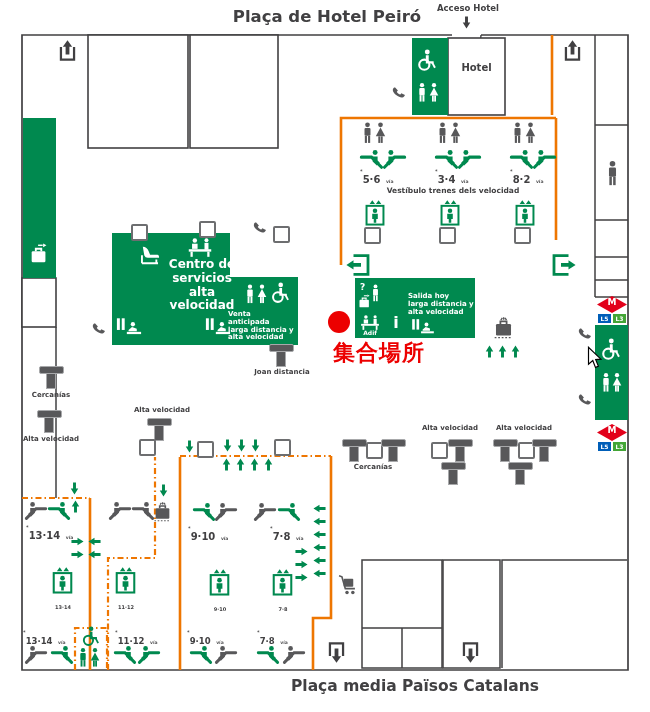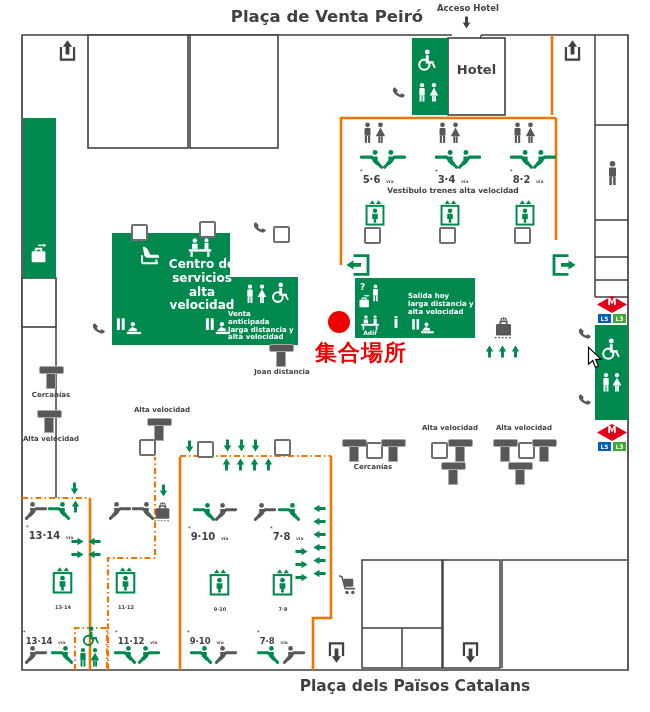--- a/index.html
+++ b/index.html
@@ -159,45 +159,45 @@
   <path d="M341 265 V118 H556 M556 118 V240" stroke="#ee7601" stroke-width="2.6" fill="none"></path>
   <path d="M90 498 V670" stroke="#ee7601" stroke-width="2.6" fill="none"></path>
   <path d="M180 457 V670" stroke="#ee7601" stroke-width="2.6" fill="none"></path>
   <path d="M331 456 V618 H313 V670" stroke="#ee7601" stroke-width="2.6" fill="none"></path>
   <path d="M22 498 H90" stroke="#ee7601" stroke-width="2.2" fill="none" stroke-dasharray="6 3 1.5 3"></path>
   <path d="M108 670 V558 H155 V457" stroke="#ee7601" stroke-width="2.2" fill="none" stroke-dasharray="6 3 1.5 3"></path>
   <path d="M180 456 H331" stroke="#ee7601" stroke-width="2.2" fill="none" stroke-dasharray="6 3 1.5 3"></path>
   <path d="M75 670 V628 H107 V670" stroke="#ee7601" stroke-width="2.2" fill="none" stroke-dasharray="6 3 1.5 3"></path>
 </svg>
 
-<div class="abs t c" style="left:227px;top:7px;width:200px;font-size:16.5px">Plaça de Venta Peiró</div>
+<div class="abs t c" style="left:227px;top:7px;width:200px;font-size:16.5px">Plaça de Hotel Peiró</div>
 <div class="abs t c" style="left:433px;top:3px;width:70px;font-size:8.5px">Acceso Hotel</div>
 <svg class="abs r180 dk" style="left:461px;top:16px" width="11" height="13">
       <use href="#sym-arrow"></use>
     </svg>
-<div class="abs t c" style="left:290px;top:677px;width:250px;font-size:15.5px">Plaça dels Països Catalans</div>
+<div class="abs t c" style="left:290px;top:677px;width:250px;font-size:15.5px">Plaça media Països Catalans</div>
 
 <svg class="abs dk" style="left:58px;top:39px" width="19" height="23">
       <use href="#sym-exit"></use>
     </svg>
 <svg class="abs dk" style="left:563px;top:39px" width="19" height="23">
       <use href="#sym-exit"></use>
     </svg>
 
 <div class="abs green-block" style="left:412px;top:38px;width:36px;height:77px"></div>
 <svg class="abs w" style="left:415px;top:49px;color:#fff" width="22" height="22">
       <use href="#sym-wheelchair"></use>
     </svg>
 <svg class="abs" style="left:417px;top:81px;color:#fff" width="10" height="24">
       <use href="#sym-person-m"></use>
     </svg>
 <svg class="abs" style="left:429px;top:81px;color:#fff" width="10" height="24">
       <use href="#sym-person-f"></use>
     </svg>
-<div class="abs t c" style="left:448px;top:62px;width:57px;font-size:13px">Hotel</div>
+<div class="abs t c" style="left:448px;top:62px;width:57px;font-size:10px">Hotel</div>
 <svg class="abs ph gy" style="left:391px;top:85px" width="17" height="17">
       <use href="#sym-phone"></use>
     </svg>
 
 <svg class="abs gy" style="left:606px;top:161px" width="13" height="26">
       <use href="#sym-person-m"></use>
     </svg>
 
 <svg class="abs gy" style="left:362px;top:122px" width="11" height="23">
       <use href="#sym-person-m"></use>
@@ -246,21 +246,21 @@
     </svg>
 <svg class="abs g" style="left:532px;top:148px" width="26" height="22">
       <use href="#sym-esc"></use>
     </svg>
 <div class="abs plat" style="left:510px;top:168px"><span class="mk">*</span><span class="n10">8·2</span> <span class="via">vía</span></div>
 <svg class="abs g" style="left:514px;top:199px" width="22" height="27">
       <use href="#sym-lift"></use>
     </svg>
 <div class="abs pillar" style="left:514px;top:227px"></div>
 
-<div class="abs t c s75" style="left:373px;top:187px;width:160px">Vestíbulo trenes alta velocidad</div>
+<div class="abs t c s75" style="left:373px;top:187px;width:160px">Vestíbulo trenes dels velocidad</div>
 
 <svg class="abs g" style="left:344px;top:254px" width="26" height="22">
       <use href="#sym-door"></use>
     </svg>
 <svg class="abs g flip" style="left:552px;top:254px" width="26" height="22">
       <use href="#sym-door"></use>
     </svg>
 
 <div class="abs green-block" style="left:23px;top:118px;width:33px;height:160px"></div>
 <svg class="abs" style="left:28px;top:242px;color:#fff" width="22" height="22">
@@ -320,21 +320,21 @@
 <svg class="abs" style="left:359px;top:315px;color:#fff" width="22" height="15">
       <use href="#sym-desk"></use>
     </svg>
 <div class="abs t c w" style="left:357px;top:329px;width:26px;font-size:6px">Adif</div>
 <div class="abs t c w" style="left:390px;top:313px;width:12px;font-size:16px">i</div>
 <svg class="abs" style="left:411px;top:318px;color:#fff" width="24" height="17">
       <use href="#sym-venta"></use>
     </svg>
 
 <div class="abs" style="left:328px;top:311px;width:22px;height:22px;border-radius:50%;background:#ec0000"></div>
-<div class="abs t red" style="left:315px;top:338px;font-size:22px;letter-spacing:1px">集合場所</div>
+<div class="abs t red" style="left:333px;top:338px;font-size:22px;letter-spacing:1px">集合場所</div>
 
 <div class="abs gate" style="left:269px;top:344px">
       <div class="bar"></div>
       <div class="stem"></div>
     </div>
 <div class="abs t c s7" style="left:250px;top:369px;width:64px">Joan distancia</div>
 
 <svg class="abs gy" style="left:492px;top:315px" width="23" height="25">
       <use href="#sym-scanner"></use>
     </svg>

